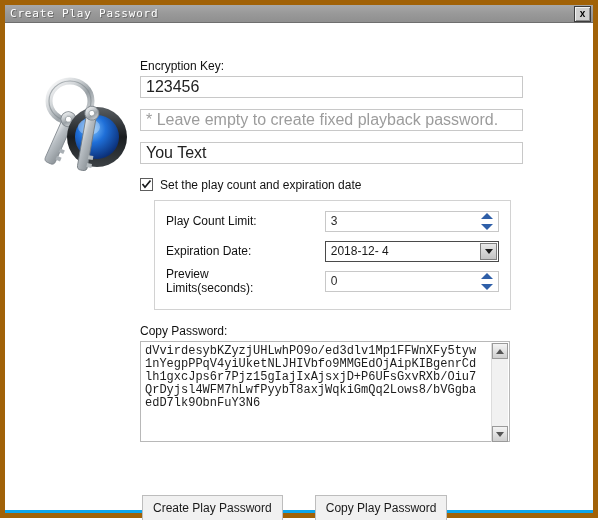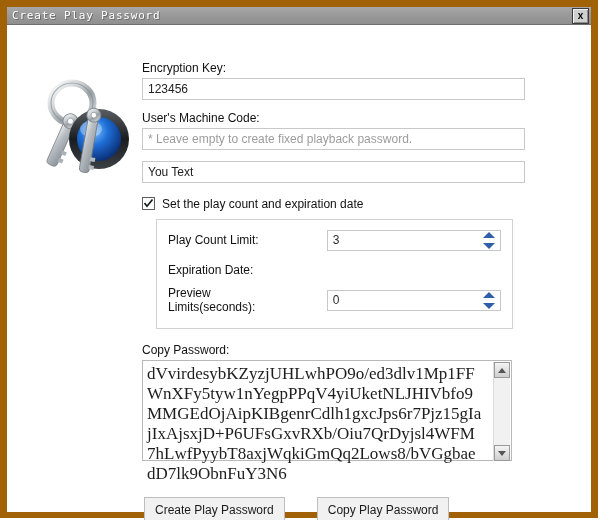--- a/index.html
+++ b/index.html
@@ -7,21 +7,21 @@
     background: #ffffff;
   }
   body {
     width: 600px; height: 520px;
     font-family: "Liberation Sans", sans-serif;
     overflow: hidden;
   }
   .window {
     position: relative;
     width: 598px; height: 518px;
-    border: 7px solid #a16207;
+    border: 5px solid #a16207;
     background: #0ea5e9;
     box-sizing: border-box;
   }
   
   .titlebar {
     height: 18px;
     background: linear-gradient(to bottom, #a8a8a8 0%, #9a9a9a 45%, #8f8f8f 100%);
     border-bottom: 1px solid #6e6e6e;
     display: flex;
     align-items: center;
@@ -69,21 +69,21 @@
     color: #111111;
     margin-bottom: 3px;
   }
   .text-input {
     width: 383px;
     height: 22px;
     box-sizing: border-box;
     border: 1px solid #c8c8c8;
     background: #ffffff;
     font-family: "Liberation Sans", sans-serif;
-    font-size: 12px;
+    font-size: 16px;
     color: #222222;
     padding: 8px 5px;
     outline: none;
     border-radius: 0;
   }
   .text-input::placeholder { color: #9c9c9c; }
   .gap { height: 11px; }
   
   .check-row {
     display: flex;
@@ -194,26 +194,26 @@
     width: 370px;
     height: 101px;
     border: 1px solid #b8b8b8;
     background: #ffffff;
     box-sizing: border-box;
   }
   .pw-text {
     position: absolute;
     left: 4px; top: 3px;
     width: 336px;
-    font-size: 17px;
-    line-height: 20px;
+    font-size: 12px;
+    line-height: 13px;
     color: #1d1d1d;
     word-break: break-all;
     white-space: pre-wrap;
-    font-family: Liberation Serif, serif;
+    font-family: Liberation Mono, monospace;
   }
   .scrollbar {
     position: absolute;
     right: 1px; top: 1px;
     width: 16px;
     height: 99px;
     background: #f1f1f1;
     border-left: 1px solid #dcdcdc;
   }
   .sb-btn {
@@ -320,21 +320,20 @@
       </svg>
     </div>
 
     <div class="form">
 
       <div class="field-label">Encryption Key:</div>
       <input class="text-input" type="text" value="123456" style="">
 
       <div class="gap"></div>
 
-      <div class="field-label">User's Machine Code:</div>
       <input class="text-input" type="text" placeholder="* Leave empty to create fixed playback password." style="">
 
       <div class="gap"></div>
 
       <input class="text-input" type="text" value="You Text" style="">
 
       <div class="check-row">
         <div class="checkbox">
           <svg width="11" height="11" viewBox="0 0 11 11">
             <path d="M1.5 5 L4 8.2 L9.5 1.5" stroke="#16181a" stroke-width="1.7" fill="none"></path>
@@ -352,20 +351,26 @@
             <div class="val">3</div>
             <div class="spin-arrows">
               <div class="tri-up"></div>
               <div class="tri-dn"></div>
             </div>
           </div>
         </div>
 
         <div class="grow">
           <div class="grow-label">Expiration Date:</div>
+          <div class="combo">
+            <div class="val">2018-12-  4</div>
+            <div class="combo-btn">
+              <span class="tri"></span>
+            </div>
+          </div>
         </div>
 
         <div class="grow">
           <div class="grow-label">Preview Limits(seconds):</div>
           <div class="spinner">
             <div class="val">0</div>
             <div class="spin-arrows">
               <div class="tri-up"></div>
               <div class="tri-dn"></div>
             </div>

